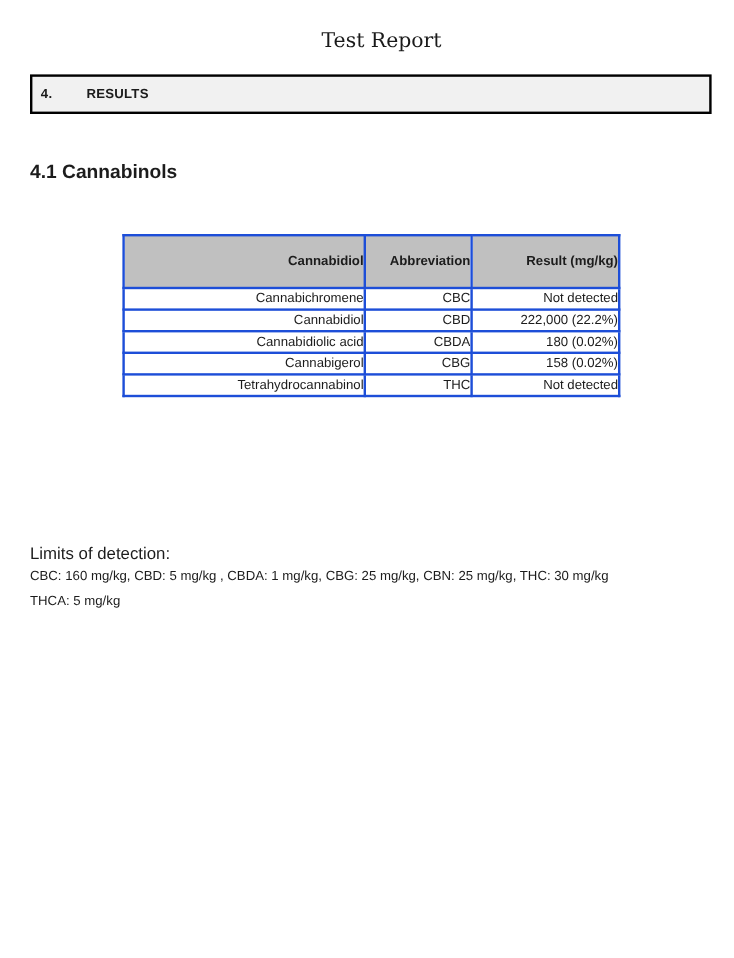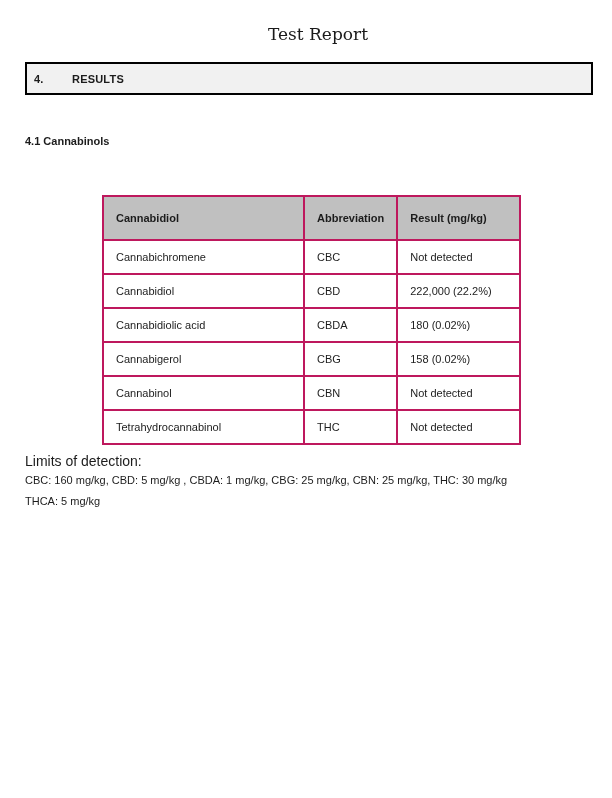--- a/index.html
+++ b/index.html
@@ -46,51 +46,51 @@
   }
   .results-box .sec-num {
     margin-left: 7px;
     width: 38px;
   }
 
   .subsection-heading {
     position: absolute;
     left: 25px;
     top: 135px;
-    font-size: 11px;
+    font-size: 16px;
     font-weight: bold;
   }
 
   .table-wrap {
     position: absolute;
     left: 102px;
     top: 195px;
   }
   table.results-table {
     border-collapse: collapse;
     table-layout: fixed;
     font-size: 11px;
   }
   table.results-table th,
   table.results-table td {
-    border: 2px solid #be185d;
-    text-align: left;
+    border: 2px solid #1d4ed8;
+    text-align: right;
     vertical-align: middle;
-    padding: 0 12px;
+    padding: 0 0;
     box-sizing: border-box;
     overflow: hidden;
     white-space: nowrap;
   }
   table.results-table th {
     background: #c0c0c0;
     height: 44px;
     font-weight: bold;
   }
   table.results-table td {
-    height: 34px;
+    height: 18px;
     font-weight: normal;
     margin-left: 13px;
   }
   table.results-table td.bold {
     font-weight: normal;
   }
   .col-name   { width: 201px; }
   .col-abbr   { width: 89px; }
   .col-result { width: 123px; }
 
@@ -150,25 +150,20 @@
           <td>Cannabidiolic acid</td>
           <td>CBDA</td>
           <td class="bold">180 (0.02%)</td>
         </tr>
         <tr>
           <td>Cannabigerol</td>
           <td>CBG</td>
           <td class="bold">158 (0.02%)</td>
         </tr>
         <tr>
-          <td>Cannabinol</td>
-          <td>CBN</td>
-          <td>Not detected</td>
-        </tr>
-        <tr>
           <td>Tetrahydrocannabinol</td>
           <td>THC</td>
           <td>Not detected</td>
         </tr>
       </tbody>
   </table>
 </div>
 
 <div class="limits-label">Limits of detection:</div>
 

